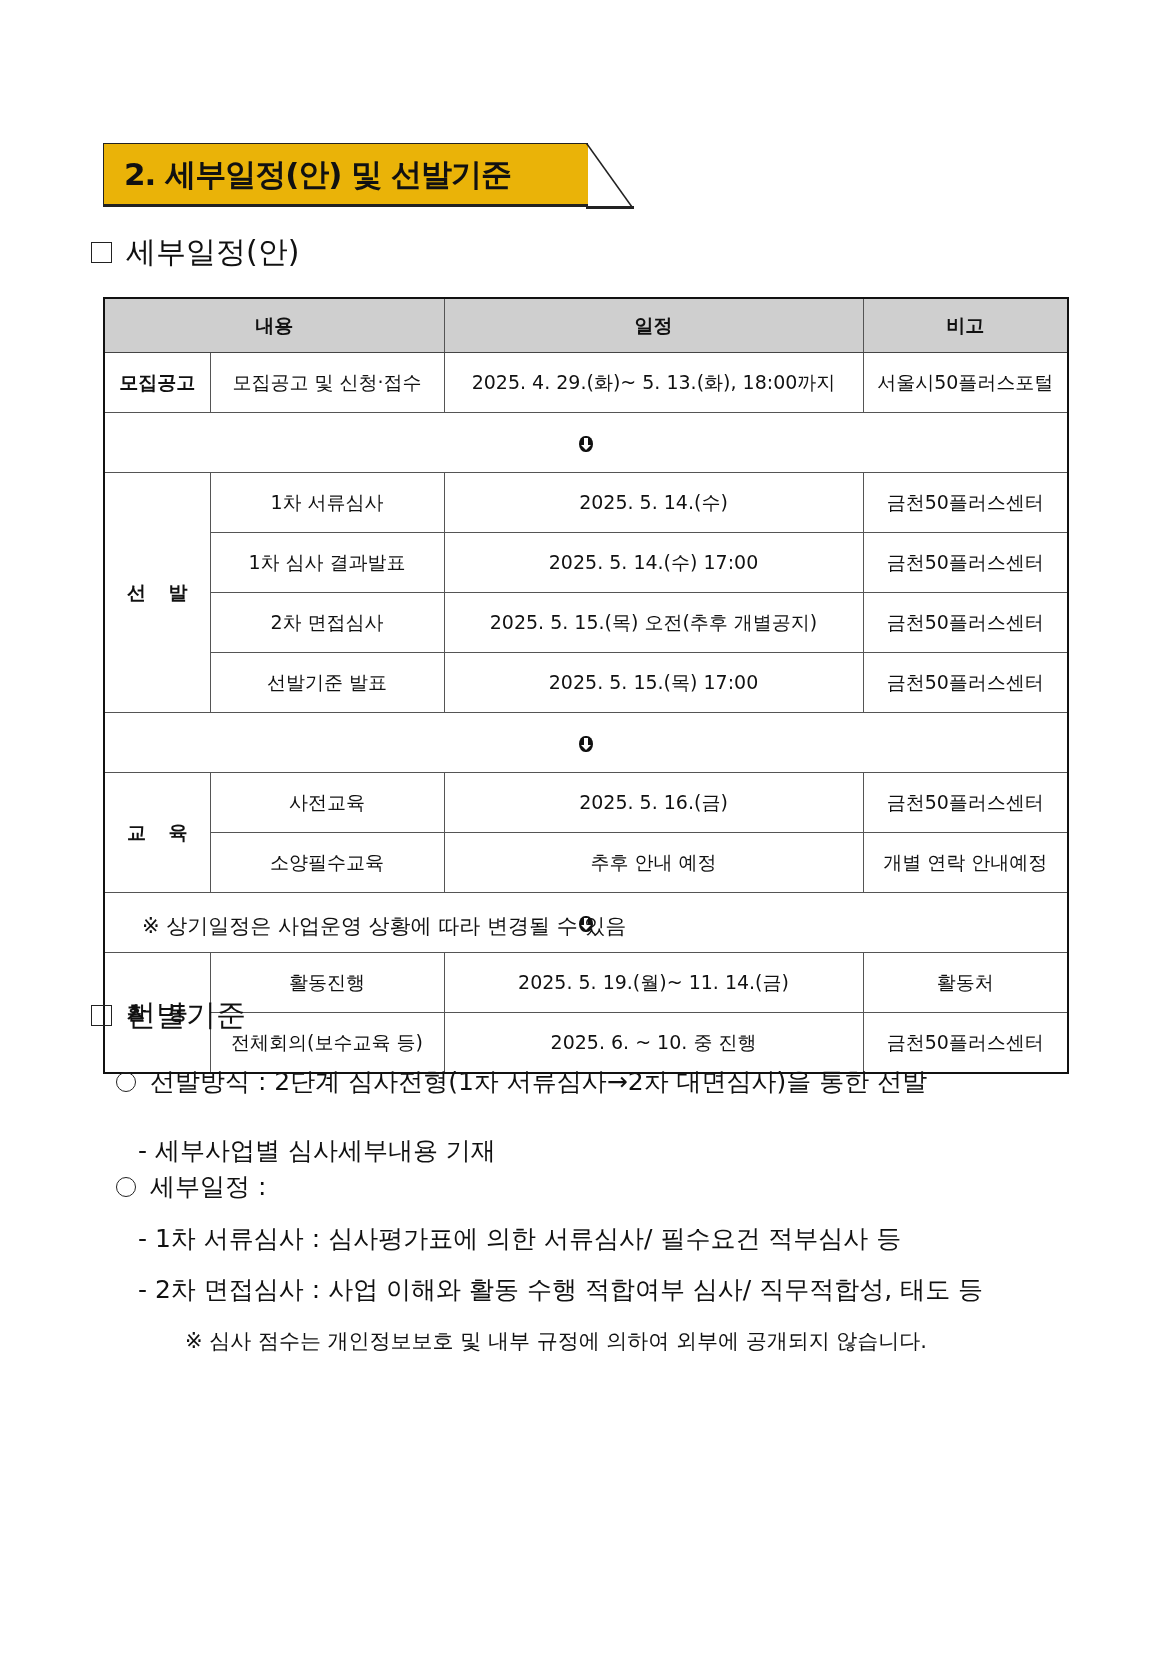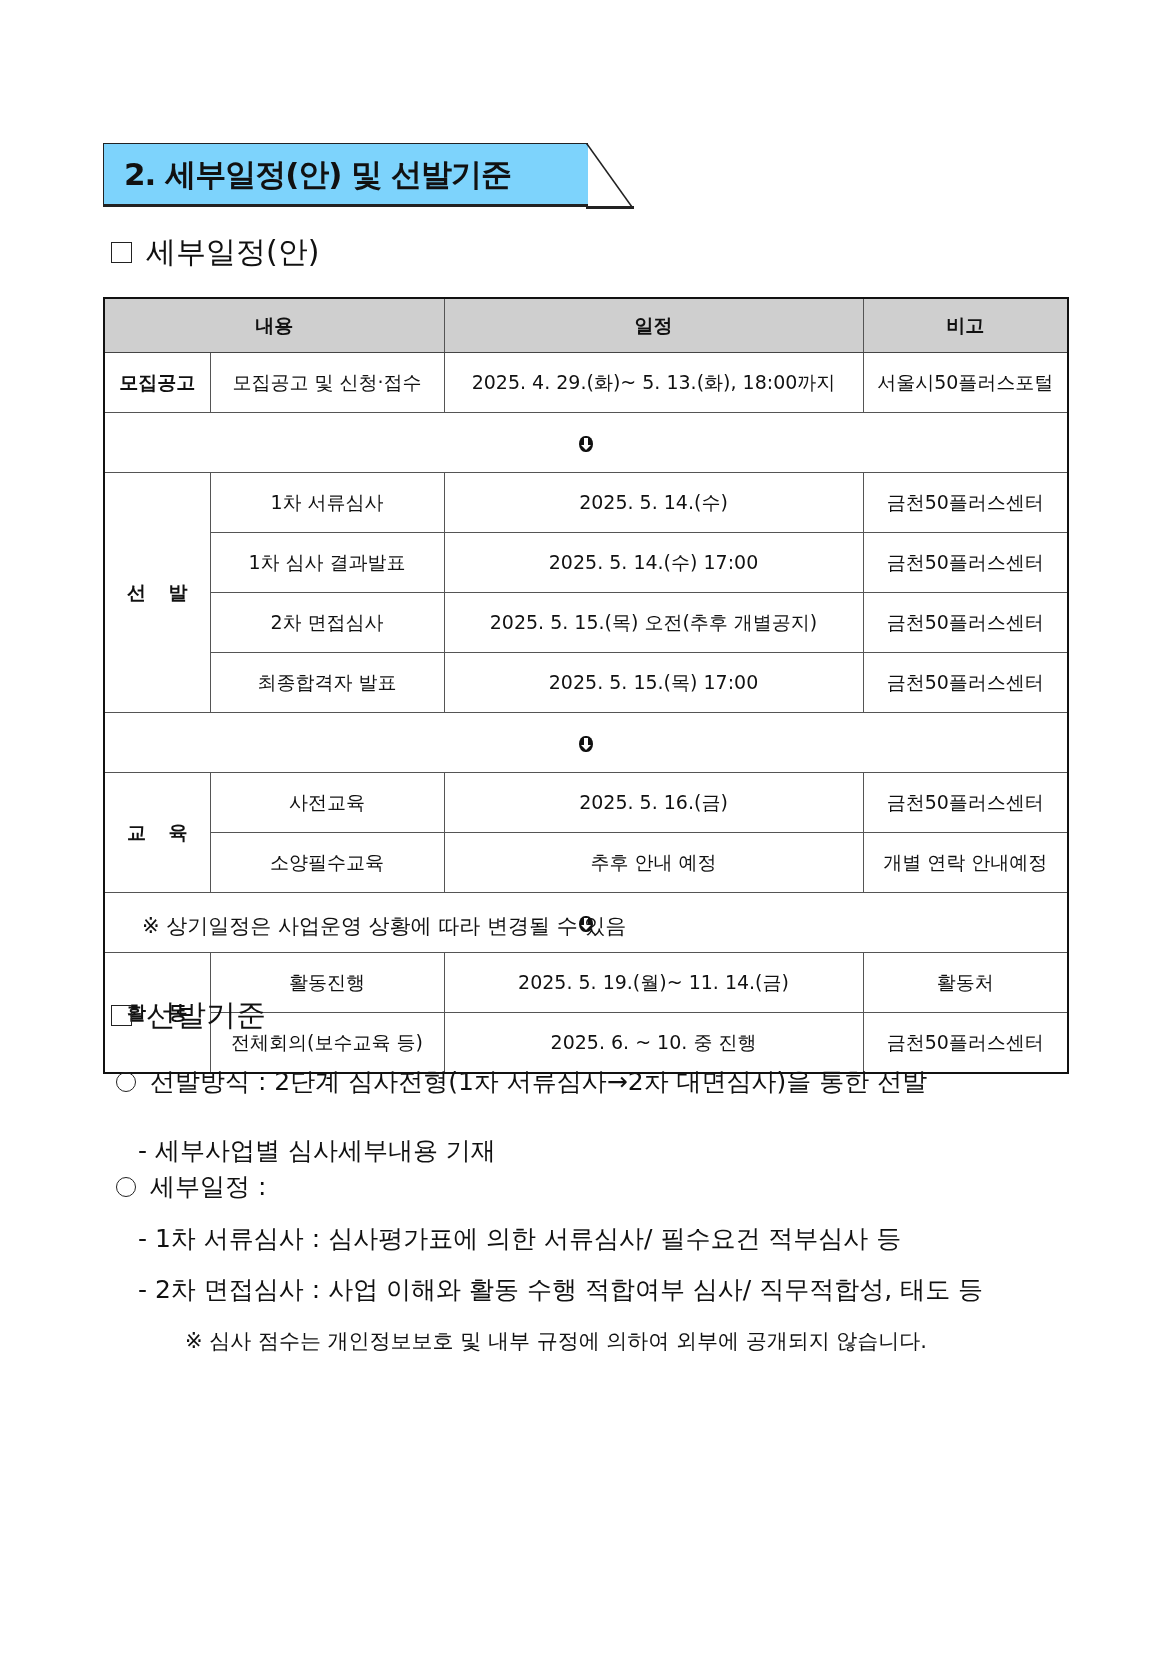--- a/index.html
+++ b/index.html
@@ -3,31 +3,31 @@
 <meta charset="utf-8">
 <style>
   html, body { margin: 0; padding: 0; background: #ffffff; }
   body {
     width: 1170px; height: 1654px; position: relative; overflow: hidden;
     font-family: "DejaVu Sans", "Liberation Sans", sans-serif; color: #111;
   }
   .title-box {
     position: absolute; left: 103px; top: 143px; width: 485px; height: 64px;
     border: 1.5px solid #222; border-right: none; border-bottom: 3px solid #222;
-    box-sizing: border-box; background: #7dd3fc;
+    box-sizing: border-box; background: #eab308;
   }
   .title-slant {
     position: absolute; left: 586px; top: 143px; width: 48px; height: 66px;
   }
   .title-text {
     position: absolute; left: 20px; top: 10px; font-size: 31px; font-weight: bold;
     letter-spacing: -1px; color: #111;
   }
   .section-head {
-    position: absolute; left: 111px; font-size: 30px; color: #111; display: flex; align-items: center;
+    position: absolute; left: 91px; font-size: 30px; color: #111; display: flex; align-items: center;
   }
   .section-head .box {
     width: 21px; height: 21px; border: 1.5px solid #222; margin-right: 14px; box-sizing: border-box;
   }
   table.sched {
     position: absolute; left: 103px; top: 297px; width: 964px;
     border-collapse: collapse; border: 2.5px solid #111; table-layout: fixed;
     font-size: 19px; color: #111;
   }
   table.sched td, table.sched th {
@@ -112,21 +112,21 @@
     <td>1차 심사 결과발표</td>
     <td>2025. 5. 14.(수) 17:00</td>
     <td>금천50플러스센터</td>
   </tr>
   <tr>
     <td>2차 면접심사</td>
     <td>2025. 5. 15.(목) 오전(추후 개별공지)</td>
     <td>금천50플러스센터</td>
   </tr>
   <tr>
-    <td>최종합격자 발표</td>
+    <td>선발기준 발표</td>
     <td>2025. 5. 15.(목) 17:00</td>
     <td>금천50플러스센터</td>
   </tr>
   <tr>
     <td colspan="4" class="arrow-cell"><span class="arrow-icon"></span></td>
   </tr>
   <tr>
     <td rowspan="2">
       <div class="spread">
             <span>교</span>

